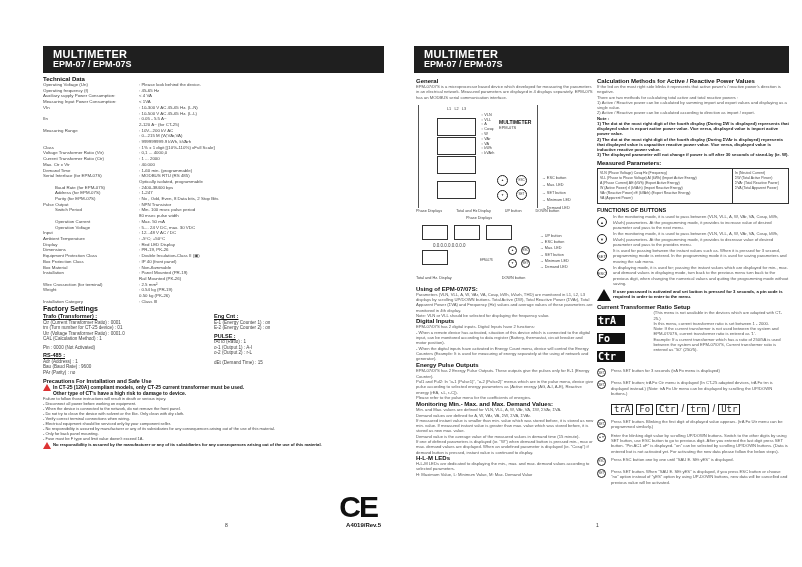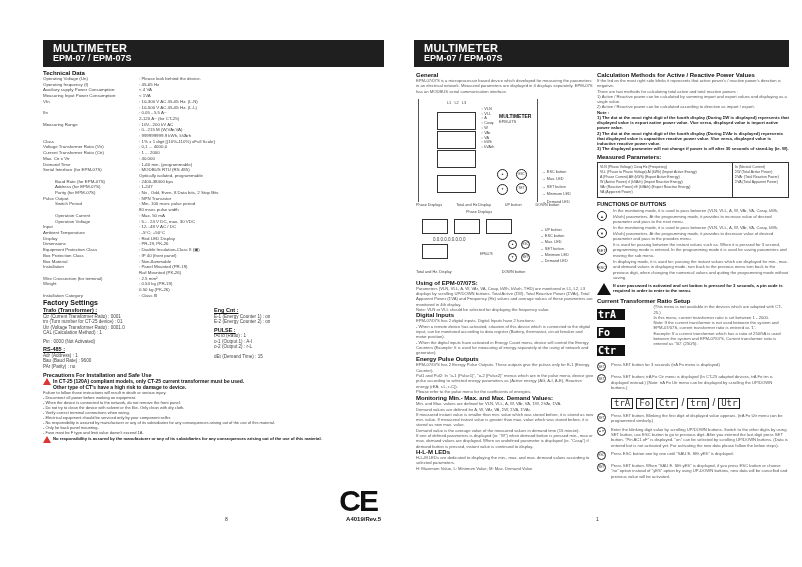--- a/index.html
+++ b/index.html
@@ -1,17 +1,17 @@
 <!DOCTYPE html>
 <html><head>
 <meta charset="utf-8">
 <style>
 *{box-sizing:border-box;margin:0;padding:0}
 body{width:802px;height:567px;background:#fff;font-family:"Liberation Sans",sans-serif;color:#333;position:relative;overflow:hidden}
-.page{position:absolute;top:40px;height:520px}
+.page{position:absolute;top:46px;height:520px}
 #pl{left:43px;width:342px}
 #pr{left:414px;width:375px}
 .bar{background:#1f1f1f;color:#fff;height:27px;padding:3px 0 0 10px;font-weight:bold;line-height:10px}
 .bar .t1{font-size:11px;letter-spacing:.3px}
 .bar .t2{font-size:9px}
 #pl .bar{width:341px}
 #pr .bar{width:375px}
 h3{font-size:6px;font-weight:bold;color:#111;margin-top:3px}
 h2{font-size:8px;font-weight:bold;color:#111;margin-top:3px}
 .td{font-size:4.4px;line-height:5.7px;color:#444}

